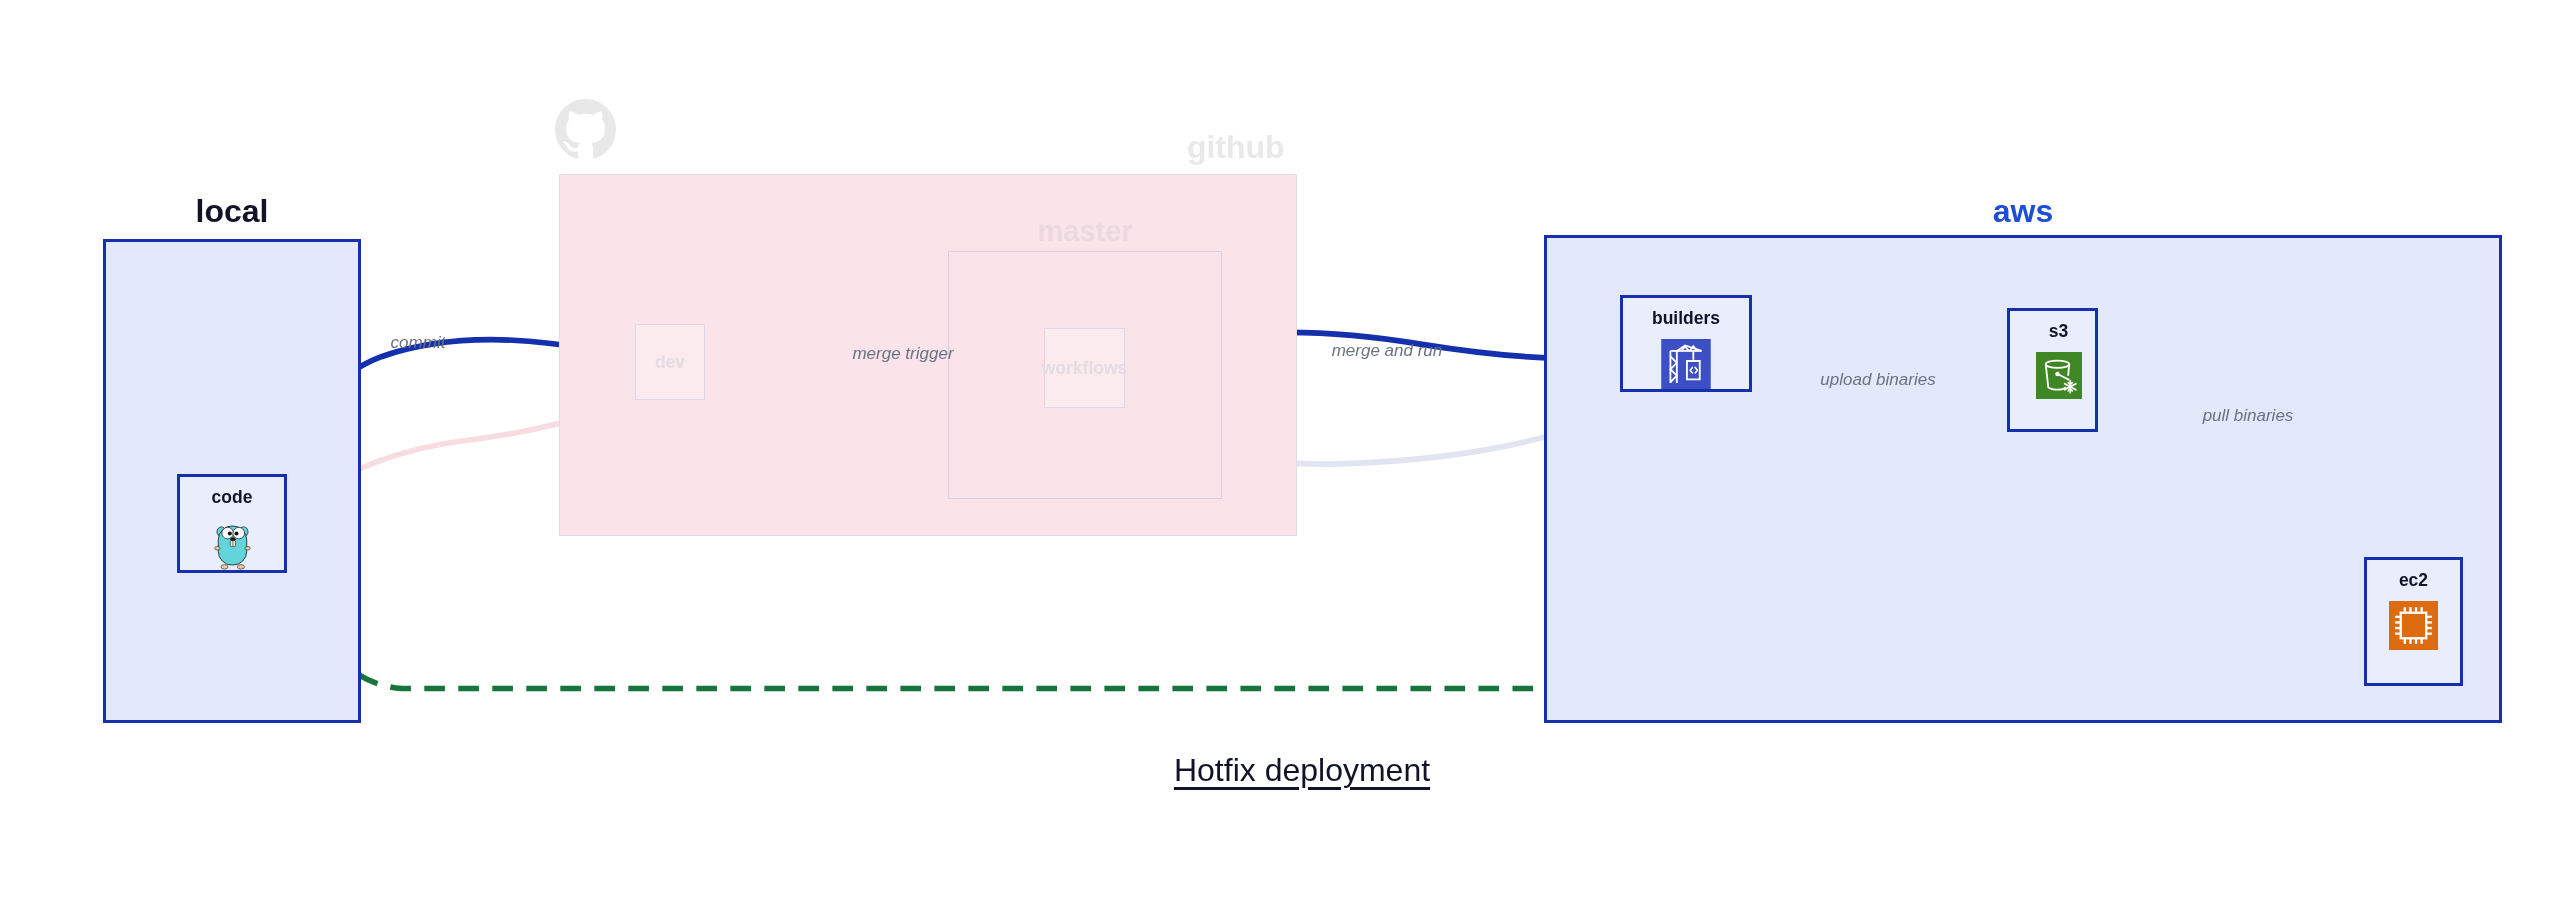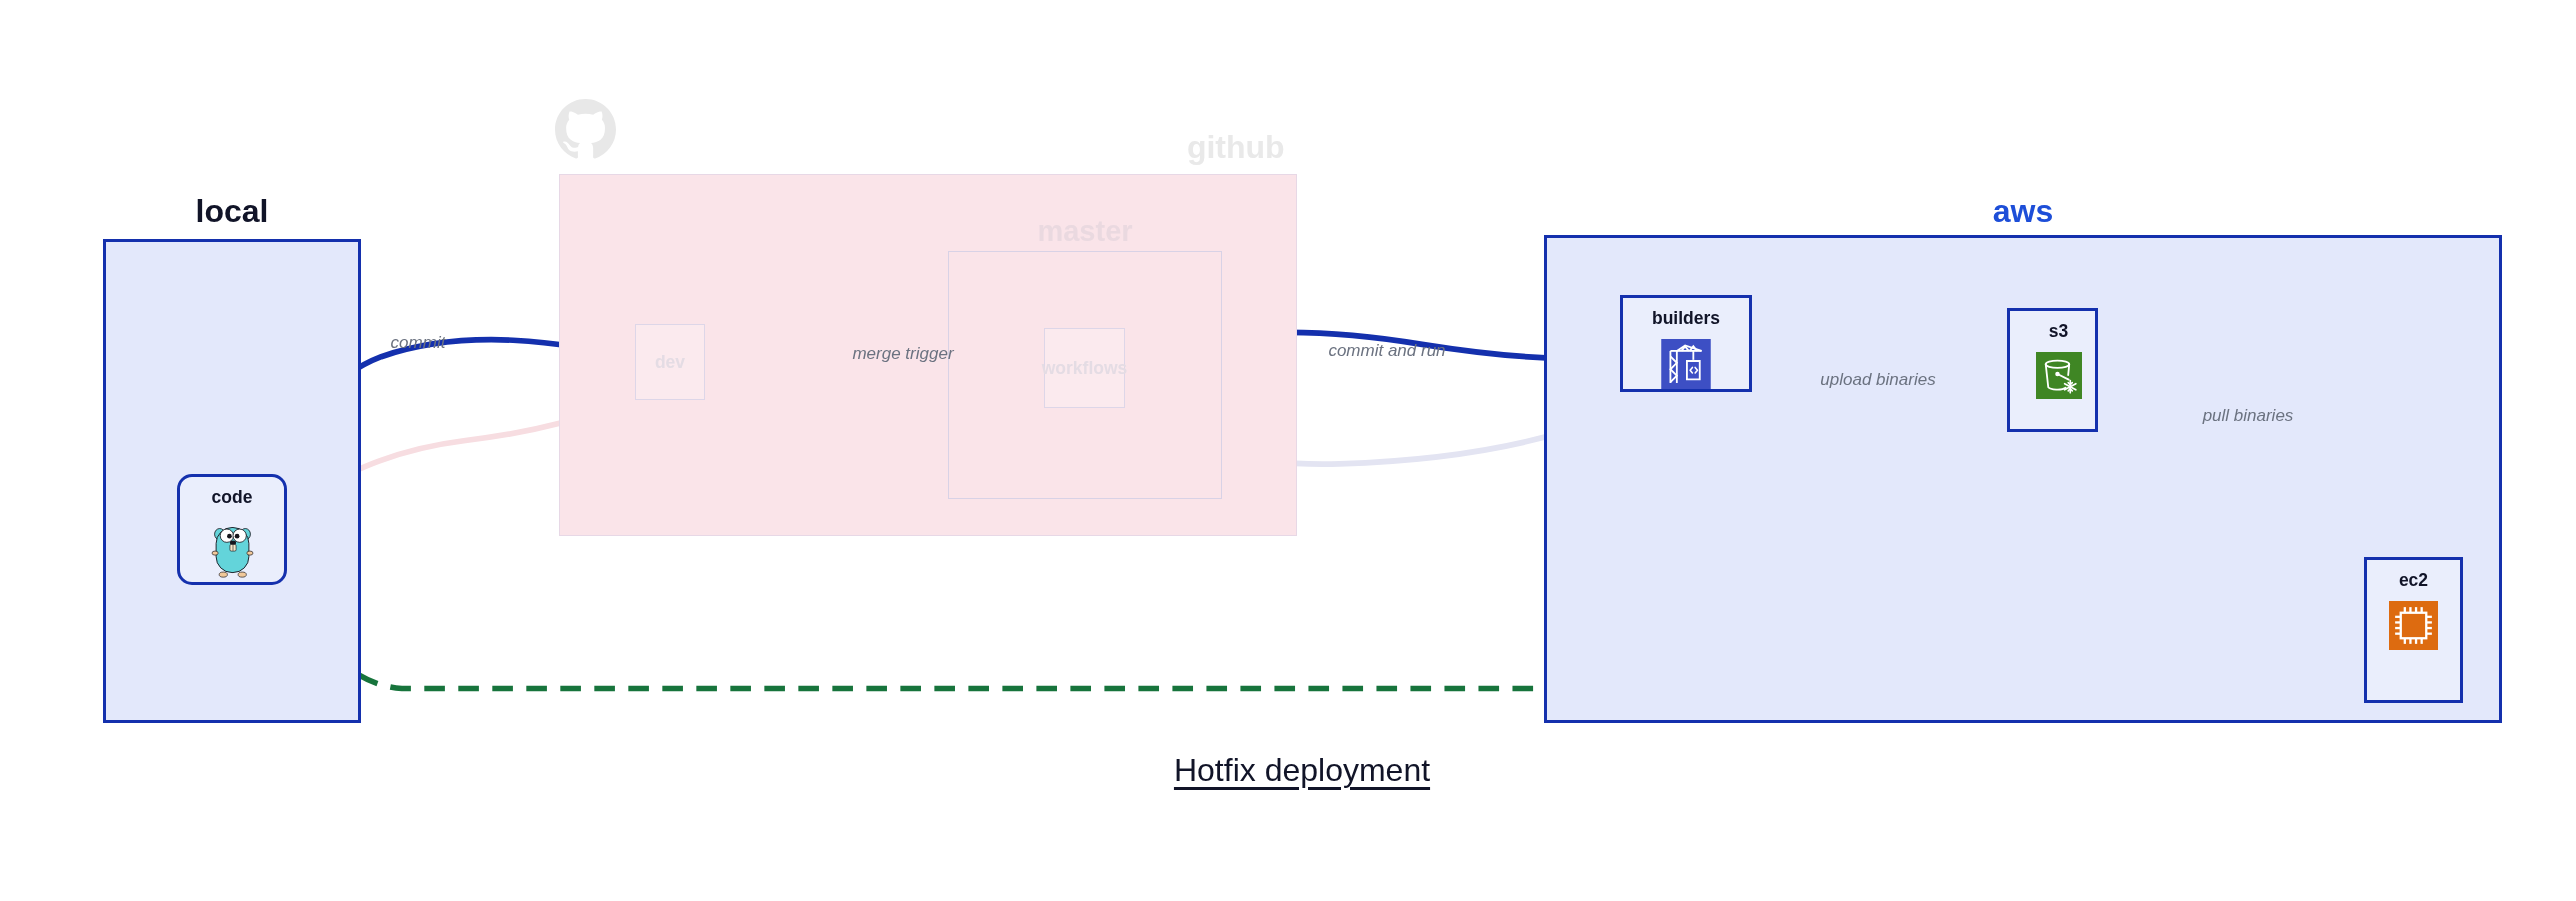--- a/index.html
+++ b/index.html
@@ -105,24 +105,24 @@
     font-size: 17.5px;
     font-weight: bold;
     color: #111428;
     margin-top: 10.3px;
     white-space: nowrap;
   }
   .node-icon {
     margin-top: 9.3px;
   }
 
-  .node-code    { left: 177px;  top: 474px;  width: 110px; height: 111px; border-radius: 15px; }
+  .node-code    { left: 177px;  top: 474px;  width: 110px; height: 99px; }
   .node-builders{ left: 1620px; top: 295px;  width: 132px; height: 97px; }
   .node-s3      { left: 2007px; top: 308px;  width: 91px; height: 124px; padding-left: 12px; }
-  .node-ec2     { left: 2364px; top: 557px; width: 99px; height: 146px; }
+  .node-ec2     { left: 2364px; top: 557px; width: 99px; height: 129px; }
 
   
   .node-ghost {
     position: absolute;
     box-sizing: border-box;
     background: rgba(255,255,255,0.22);
     border: 1.5px solid #ddd6e8;
     display: flex;
     align-items: center;
     justify-content: center;
@@ -317,20 +317,20 @@
         <line x1="73" y1="31" x2="84" y2="31"></line>
         <line x1="73" y1="42" x2="84" y2="42"></line>
         <line x1="73" y1="53" x2="84" y2="53"></line>
         <line x1="73" y1="64" x2="84" y2="64"></line>
       </g>
     </svg>
   </div>
 
   <div class="edge-label" style="left:418px;  top:343px;">commit</div>
   <div class="edge-label" style="left:871px; top:354px;margin-left:32px;">merge trigger</div>
-  <div class="edge-label" style="left:1387px; top:351px;">commit and run</div>
+  <div class="edge-label" style="left:1387px; top:351px;">merge and run</div>
   <div class="edge-label" style="left:1878px; top:364px;margin-top:16px;">upload binaries</div>
   <div class="edge-label" style="left:2248px; top:416px;">pull binaries</div>
 
   <div class="diagram-title">Hotfix deployment</div>
 
 </div>
 
 
 </body></html>

